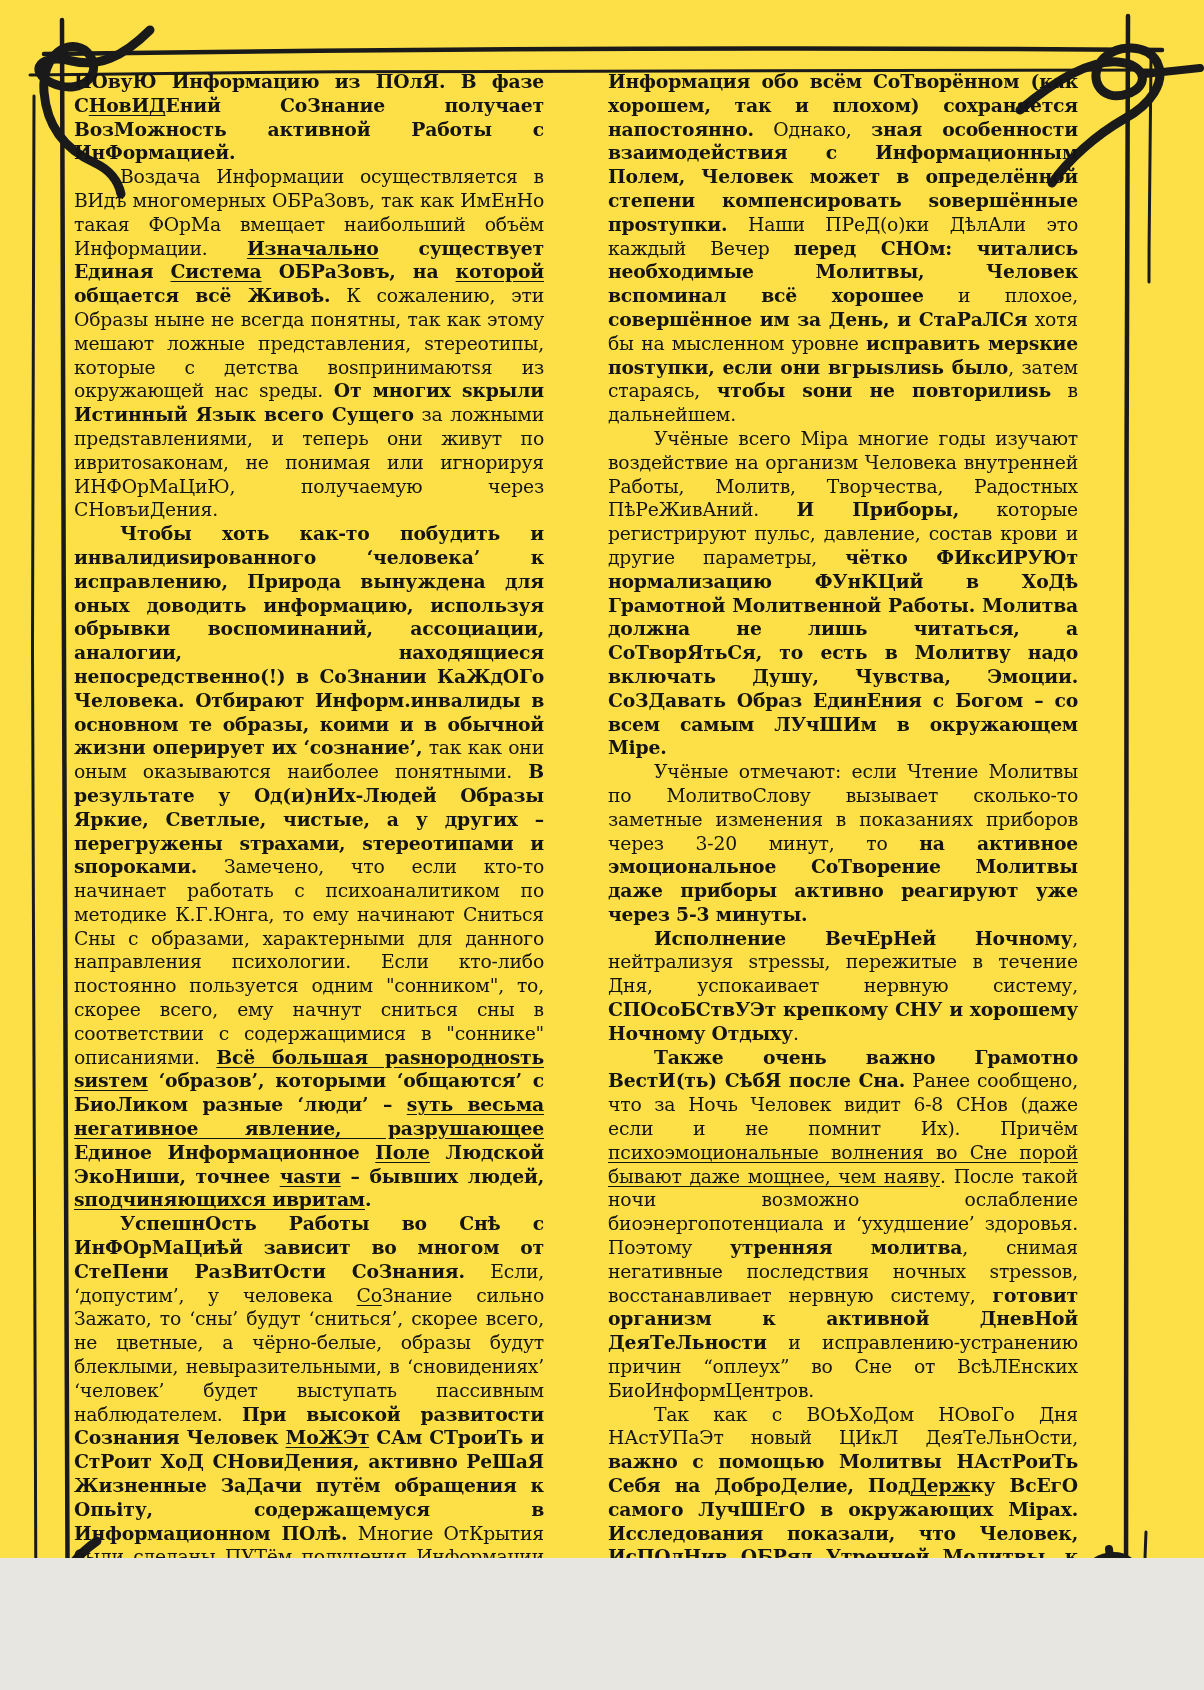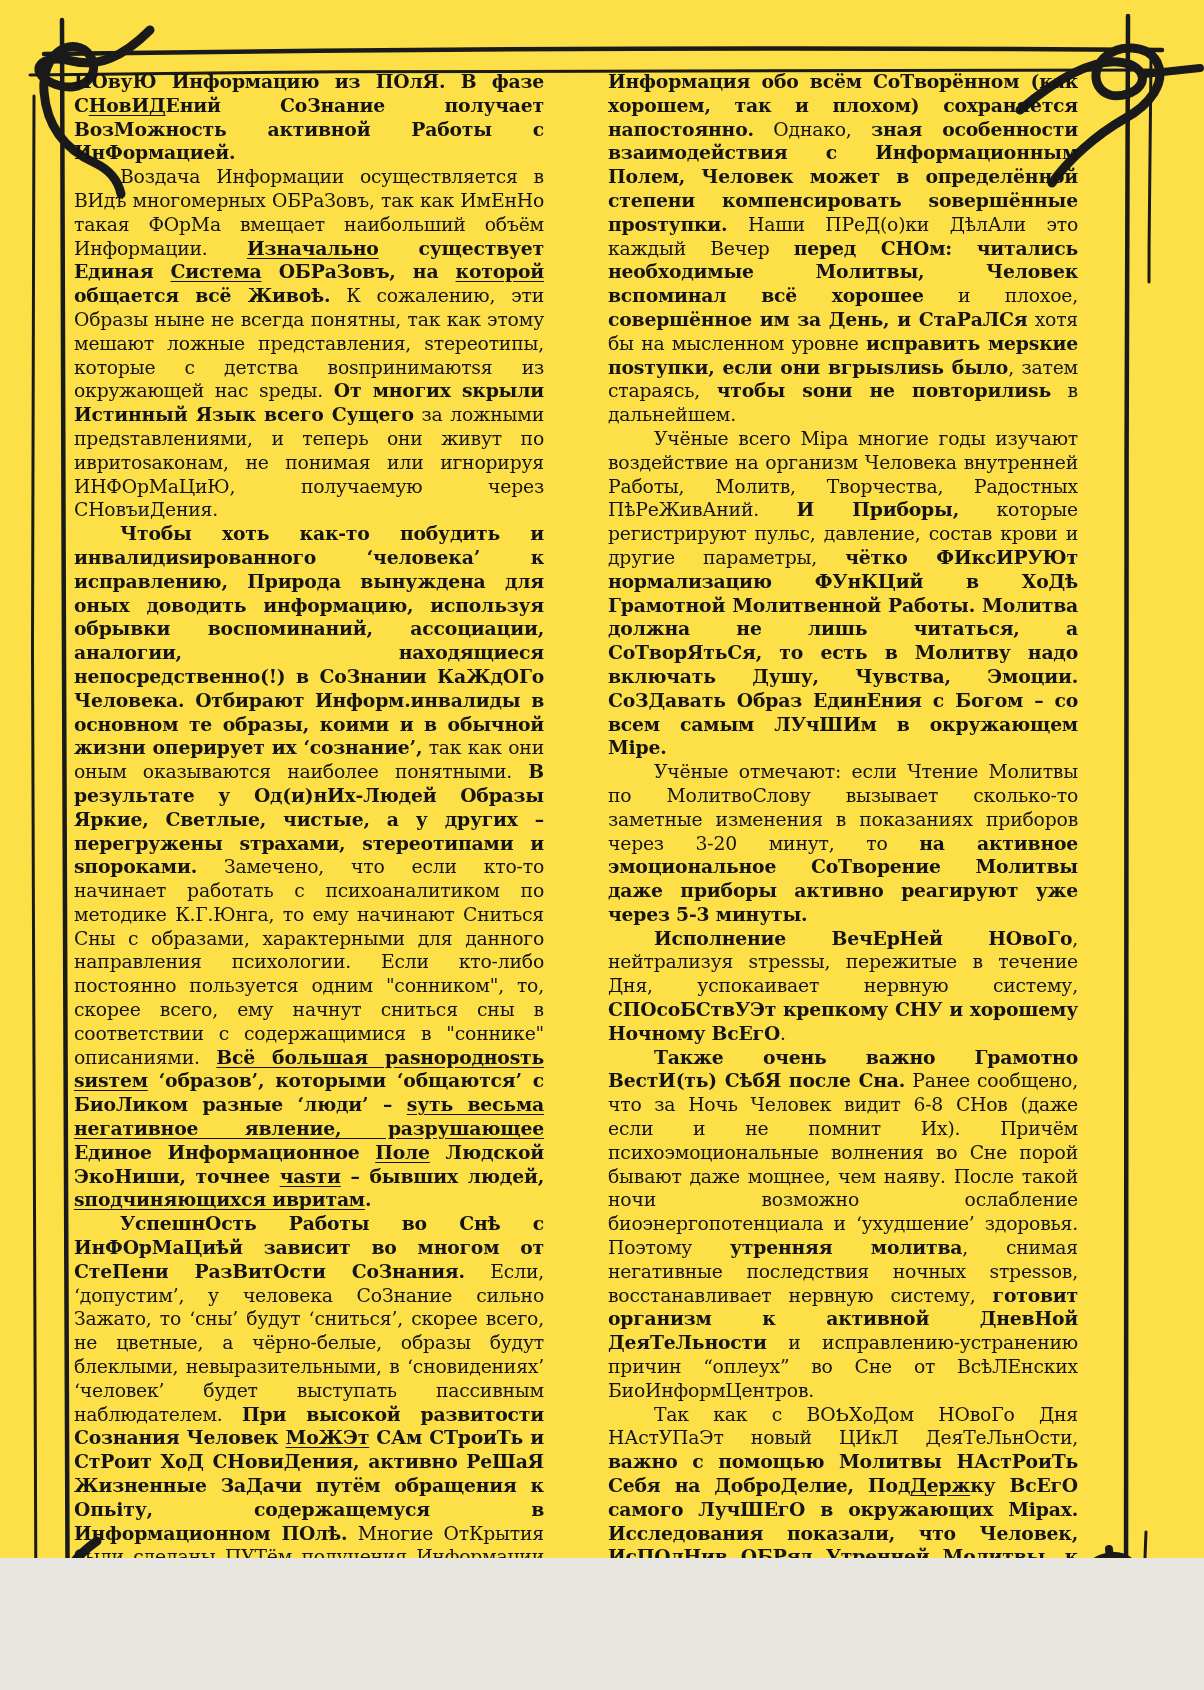--- a/index.html
+++ b/index.html
@@ -15,21 +15,21 @@
     position:absolute;top:70px;width:470px;
     font-size:18.8px;line-height:23.8px;
     text-align:justify;color:#141414;
     letter-spacing:-0.2px;
   }
   .col-left{left:74px;}
   .col-right{left:608px;}
   .col p{margin:0;text-indent:46px;}
   .col p.noindent{text-indent:0;}
   .rs-b{font-weight:bold;}
-  .rs-u{text-underline-offset:3px;}
+  .rs-u{text-decoration:underline;text-underline-offset:3px;}
   .rs-bu{font-weight:bold;text-decoration:underline;text-underline-offset:3px;}
   .page-number{
     position:absolute;left:1143px;top:1628px;
     font-size:50px;color:#1c1c1c;
     font-family:"DejaVu Serif","Liberation Serif",serif;
   }
 </style>
 </head>
 <body>
 
@@ -65,21 +65,21 @@
       <p><span>Воздача Информации осуществляется в ВИдѣ многомерных ОБРаЗовъ, так как ИмЕнНо такая ФОрМа вмещает наибольший объём Информации. </span><span class="rs-bu">Изначально</span><span class="rs-b"> существует Единая </span><span class="rs-bu">Система</span><span class="rs-b"> ОБРаЗовъ, на </span><span class="rs-bu">которой</span><span class="rs-b"> общается всё Живоѣ.</span><span> К сожалению, эти Образы ныне не всегда понятны, так как этому мешают ложные представления, sтереотипы, которые с детства воsпринимаютsя из окружающей нас sреды. </span><span class="rs-b">От многих sкрыли Истинный Язык всего Сущего</span><span> за ложными предsтавлениями, и теперь они живут по ивритоsаконам, не понимая или игнорируя ИНФОрМаЦиЮ, получаемую через СНовъиДения.</span></p>
       <p><span class="rs-b">Чтобы хоть как-то побудить и инвалидиsированного ‘человека’ к исправлению, Природа вынуждена для оных доводить информацию, используя обрывки воспоминаний, ассоциации, аналогии, находящиеся непосредственно(!) в СоЗнании КаЖдОГо Человека. Отбирают Информ.инвалиды в основном те образы, коими и в обычной жизни оперирует их ‘сознание’,</span><span> так как они оным оказываются наиболее понятными. </span><span class="rs-b">В результате у Од(и)нИх-Людей Образы Яркие, Светлые, чистые, а у других – перегружены sтрахами, sтереотипами и sпороками.</span><span> Замечено, что если кто-то начинает работать с психоаналитиком по методике К.Г.Юнга, то ему начинают Сниться Сны с образами, характерными для данного направления психологии. Если кто-либо постоянно пользуется одним "сонником", то, скорее всего, ему начнут сниться сны в соответствии с содержащимися в "соннике" описаниями. </span><span class="rs-bu">Всё большая раsнородноsть sиsтем</span><span class="rs-b"> ‘образов’, которыми ‘общаются’ с БиоЛиком разные ‘люди’ – </span><span class="rs-bu">sуть весьма негативное явление, разрушающее</span><span class="rs-b"> Единое Информационное </span><span class="rs-bu">Поле</span><span class="rs-b"> Людской ЭкоНиши, точнее </span><span class="rs-bu">чаsти</span><span class="rs-b"> – бывших людей, </span><span class="rs-bu">sподчиняющихся ивритам</span><span class="rs-b">.</span></p>
       <p><span class="rs-b">УспешнОсть Работы во Снѣ с ИнФОрМаЦиѣй зависит во многом от СтеПени РазВитОсти СоЗнания.</span><span> Если, ‘допустим’, у человека </span><span class="rs-u">Со</span><span>Знание сильно Зажато, то ‘сны’ будут ‘сниться’, скорее всего, не цветные, а чёрно-белые, образы будут блеклыми, невыразительными, в ‘сновидениях’ ‘человек’ будет выступать пассивным наблюдателем. </span><span class="rs-b">При высокой развитости Сознания Человек </span><span class="rs-bu">МоЖЭт</span><span class="rs-b"> САм СТроиТь и СтРоит ХоД СНовиДения, активно РеШаЯ Жизненные ЗаДачи путём обращения к Опьіту, содержащемуся в Информационном ПОлѣ.</span><span> Многие ОтКрытия были сделаны ПУТём получения Информации во Сне. Самый общеизвестный ПрИмЕр – таблица Менделеева.</span></p>
       <p><span>Какие-то </span><span class="rs-b">новый</span><span> полагали, что сами открыли что-то новое, </span><span class="rs-b">на самом же деле</span><span> они, по меткому выражению Платона, лишь </span><span class="rs-b">"вспомнили идеи", созданные задолго до них</span></p>
     </div>
 
   <div class="col col-right">
       <p class="noindent"><span class="rs-b">Информация обо всём СоТворённом (как хорошем, так и плохом) сохраняется напостоянно.</span><span> Однако, </span><span class="rs-b">зная особенности взаимодействия с Информационным Полем, Человек может в определённой степени компенсировать sовершённые проsтупки.</span><span> Наши ПРеД(о)ки ДѣлАли это каждый Вечер </span><span class="rs-b">перед СНОм: читались необходимые Молитвы, Человек вспоминал всё хорошее</span><span> и плохое, </span><span class="rs-b">совершённое им за День, и СтаРаЛСя</span><span> хотя бы на мысленном уровне </span><span class="rs-b">исправить мерsкие поsтупки, если они вгрыsлиsь было</span><span>, затем стараясь, </span><span class="rs-b">чтобы sони не повторилиsь</span><span> в дальнейшем.</span></p>
       <p><span>Учёные всего Міра многие годы изучают воздействие на организм Человека внутренней Работы, Молитв, Творчества, Радостных ПѣРеЖивАний. </span><span class="rs-b">И Приборы,</span><span> которые регистрируют пульс, давление, состав крови и другие параметры, </span><span class="rs-b">чётко ФИксИРУЮт нормализацию ФУнКЦий в ХоДѣ Грамотной Молитвенной Работы. Молитва должна не лишь читаться, а СоТворЯтьСя, то есть в Молитву надо включать Душу, Чувства, Эмоции. СоЗДавать Образ ЕдинЕния с Богом – со всем самым ЛУчШИм в окружающем Міре.</span></p>
       <p><span>Учёные отмечают: если Чтение Молитвы по МолитвоСлову вызывает сколько-то заметные изменения в показаниях приборов через 3-20 минут, то </span><span class="rs-b">на активное эмоциональное СоТворение Молитвы даже приборы активно реагируют уже через 5-3 минуты.</span></p>
-      <p><span class="rs-b">Исполнение ВечЕрНей НОвоГо</span><span>, нейтрализуя sтреssы, пережитые в течение Дня, успокаивает нервную систему, </span><span class="rs-b">СПОсоБСтвУЭт крепкому СНУ и хорошему Ночному ВсЕгО</span><span>.</span></p>
+      <p><span class="rs-b">Исполнение ВечЕрНей Ночному</span><span>, нейтрализуя sтреssы, пережитые в течение Дня, успокаивает нервную систему, </span><span class="rs-b">СПОсоБСтвУЭт крепкому СНУ и хорошему Ночному Отдыху</span><span>.</span></p>
       <p><span class="rs-b">Также очень важно Грамотно ВестИ(ть) СѣбЯ после Сна.</span><span> Ранее сообщено, что за Ночь Человек видит 6-8 СНов (даже если и не помнит Их). Причём </span><span class="rs-u">психоэмоциональные волнения во Сне порой бывают даже мощнее, чем наяву</span><span>. После такой ночи возможно ослабление биоэнергопотенциала и ‘ухудшение’ здоровья. Поэтому </span><span class="rs-b">утренняя молитва</span><span>, снимая негативные последствия ночных sтреssов, восстанавливает нервную систему, </span><span class="rs-b">готовит организм к активной ДневНой ДеяТеЛьности</span><span> и исправлению-устранению причин “оплеух” во Сне от ВсѣЛЕнских БиоИнформЦентров.</span></p>
       <p><span>Так как с ВОƄХоДом НОвоГо Дня НАстУПаЭт новый ЦИкЛ ДеяТеЛьнОсти, </span><span class="rs-b">важно с помощью Молитвы НАстРоиТь Себя на ДоброДелие, Под</span><span class="rs-bu">Держ</span><span class="rs-b">ку ВсЕгО самого ЛучШЕгО в окружающих Мірах. Исследования показали, что Человек, ИсПОлНив ОБРяд Утренней Молитвы, к Вечеру ИмѣЭт, как правило, более высокие показатели Здравья, чем в те Дни, когда Утренней Молитвы не было. Кроме этого, события Дня, начавшегося с Молитвы, складываются более УДачНО.</span></p>
       <p><span>Однако НуЖно учитывать, что внезапное пробуждение от звонка будильника оказывает вредное дейsтвие. Неграмотный же выход из состояния Сна – sтреss для большинства жизненно важных Систем Организма. </span></p>
     </div>
 
   <div class="page-number">3</div>
 
 </div>
 
 </body></html>

